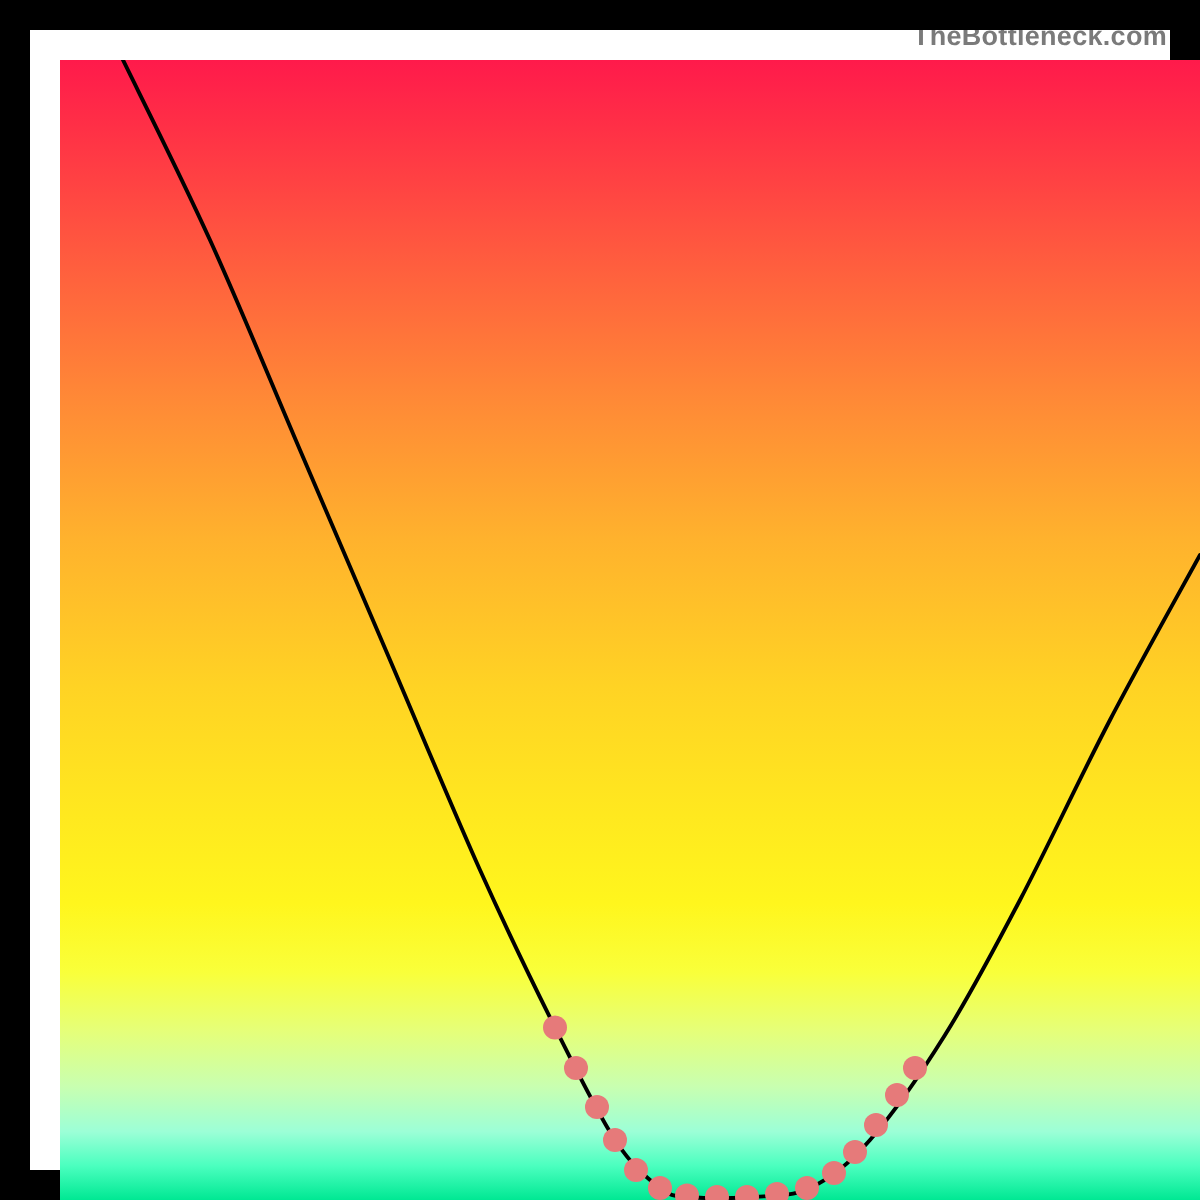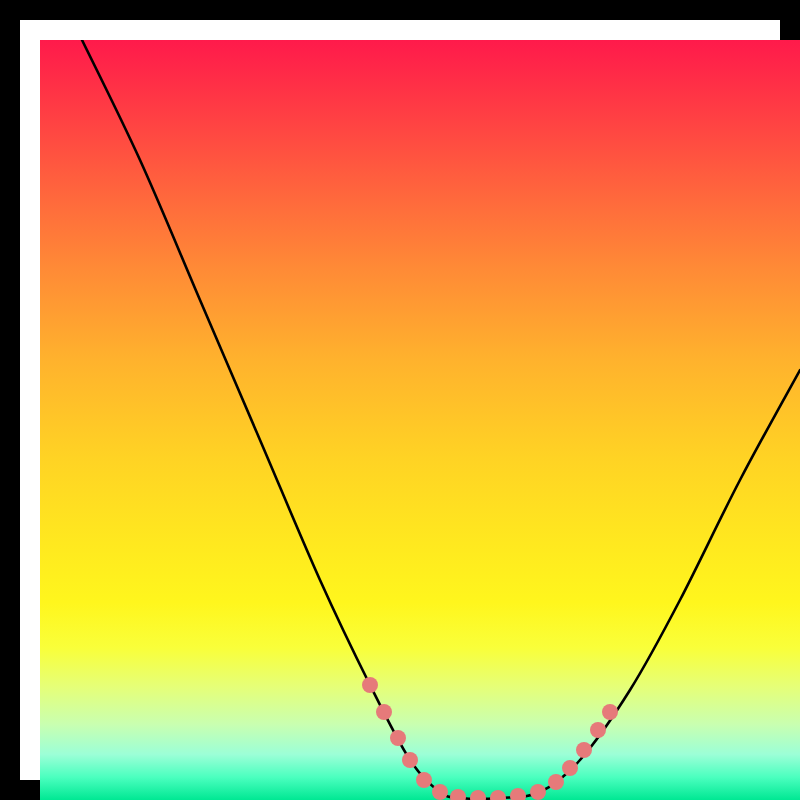--- a/index.html
+++ b/index.html
@@ -53,21 +53,21 @@
   }
   .curve-svg, .dots-svg {
     position: absolute;
     left: 0;
     top: 0;
     width: 760px;
     height: 760px;
   }
   .watermark {
     position: absolute;
-    top: 1px;
+    top: 14px;
     right: 22px;
     font-family: Arial, Helvetica, sans-serif;
     font-size: 18px;
     font-weight: bold;
     color: #7a7a7a;
     letter-spacing: 0.2px;
     user-select: none;
   }
 </style>
 </head>

